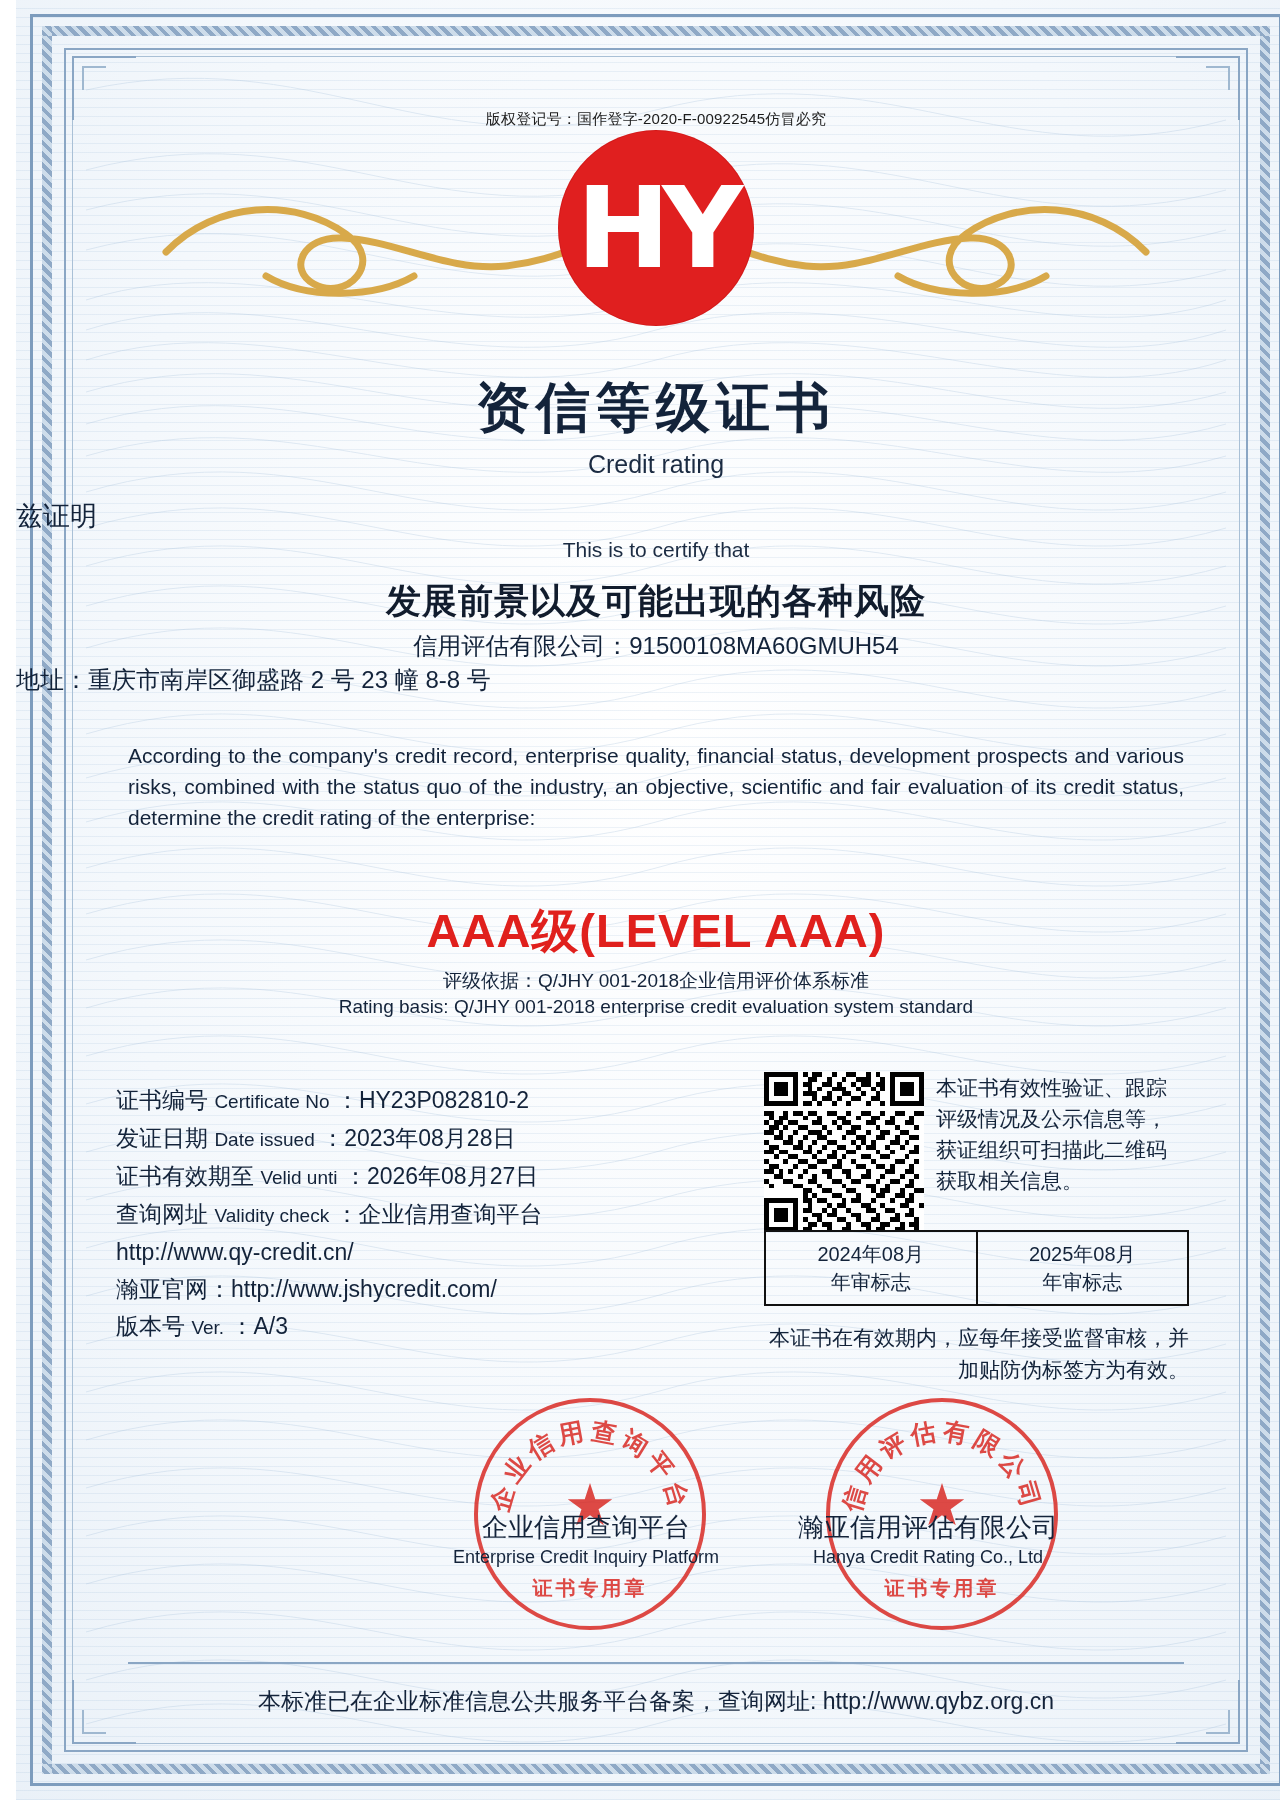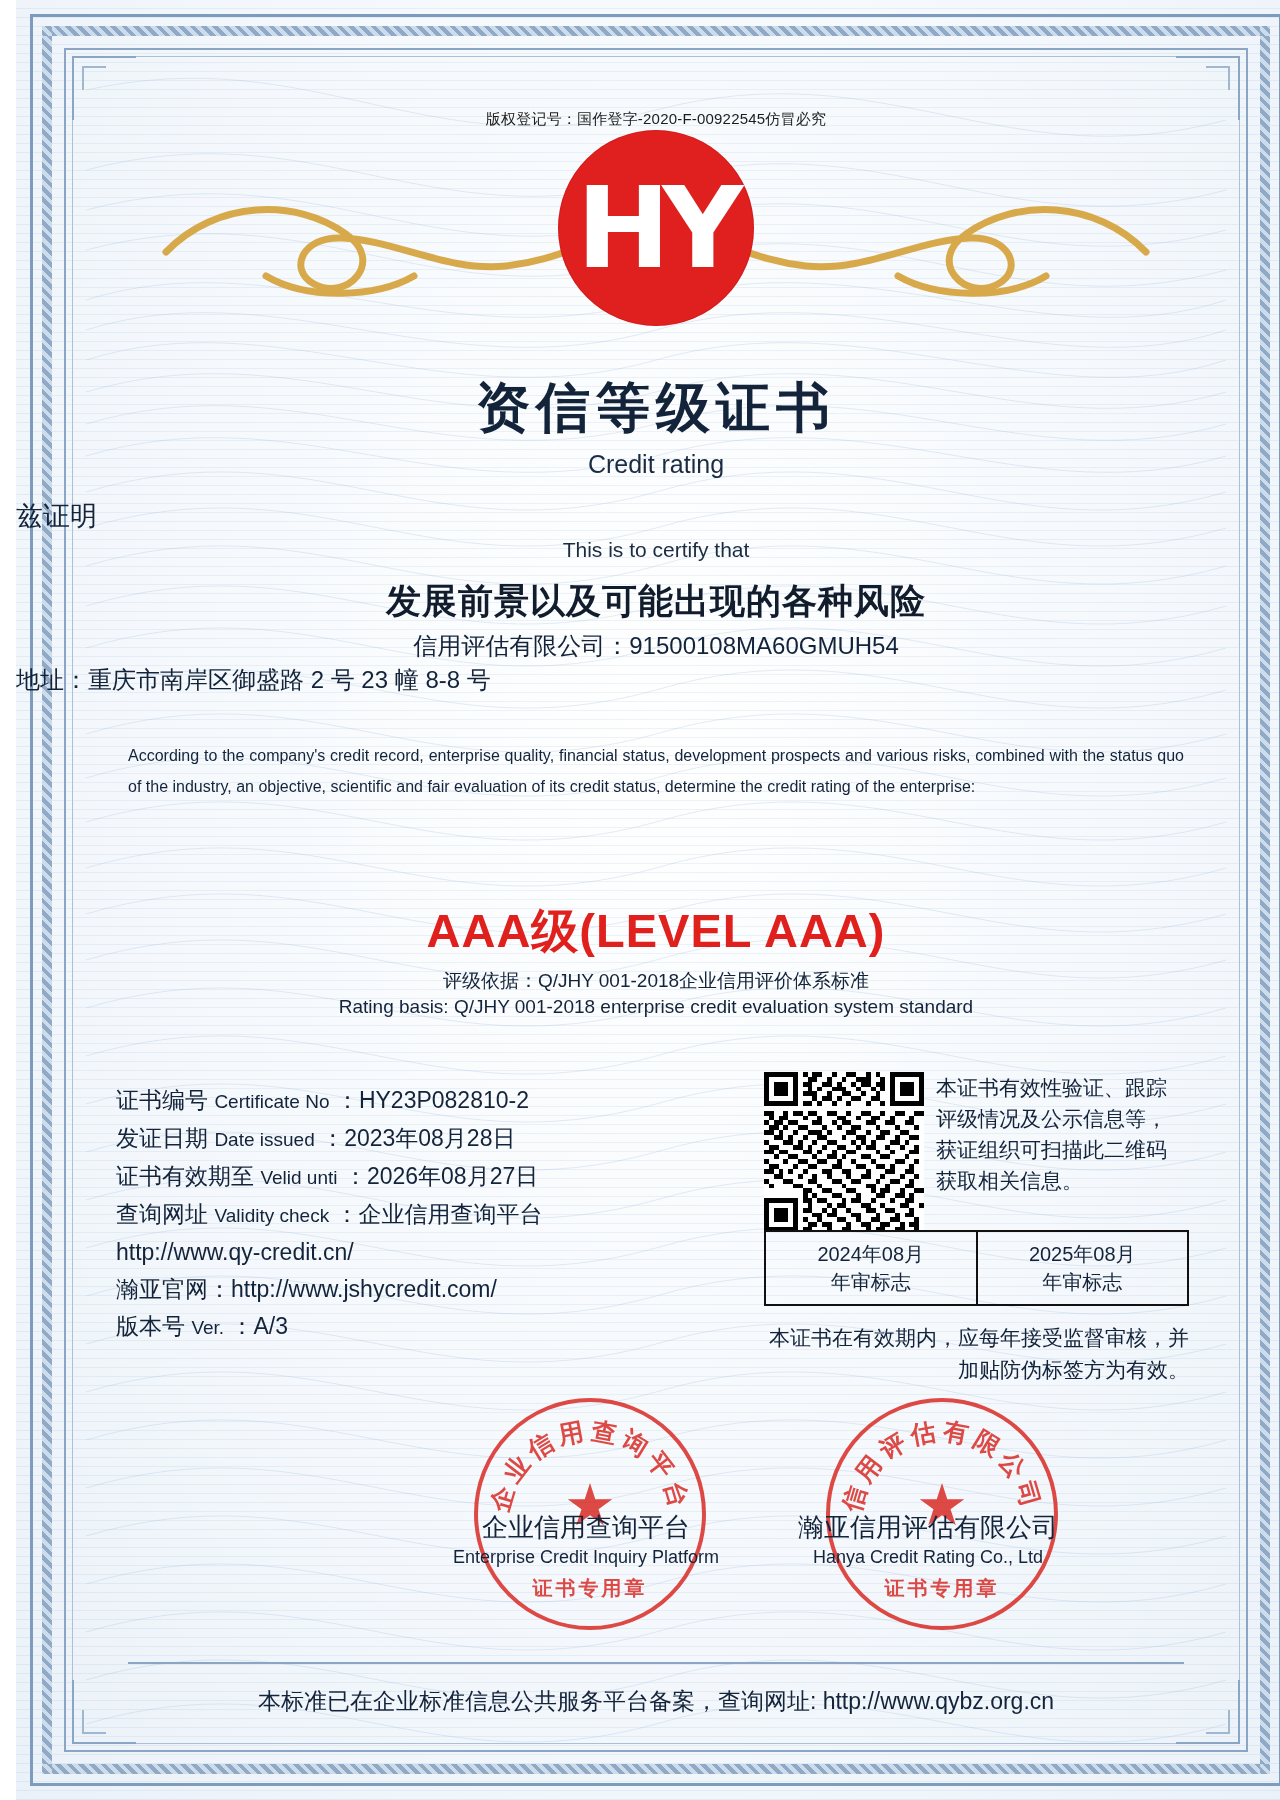--- a/index.html
+++ b/index.html
@@ -102,21 +102,21 @@
   .addr{
     position:absolute;top:664px;left:0;right:0;text-align:left;
     font-size:24px;color:#13233a;
   }
 
   .para{
     position:absolute;left:112px;right:112px;top:738px;
     font-size:22px;line-height:36px;color:#13233a;text-align:justify;
   }
   .para .cn{letter-spacing:.5px;}
-  .para .en{font-size:16px;line-height:31px;display:block;margin-top:2px;}
+  .para .en{font-size:21px;line-height:31px;display:block;margin-top:2px;}
 
   .level{
     position:absolute;top:900px;left:0;right:0;text-align:center;
     font-size:47px;font-weight:bold;color:#e0201d;letter-spacing:1px;
   }
   .basis-cn{
     position:absolute;top:968px;left:0;right:0;text-align:center;
     font-size:19px;color:#13233a;
   }
   .basis-en{

